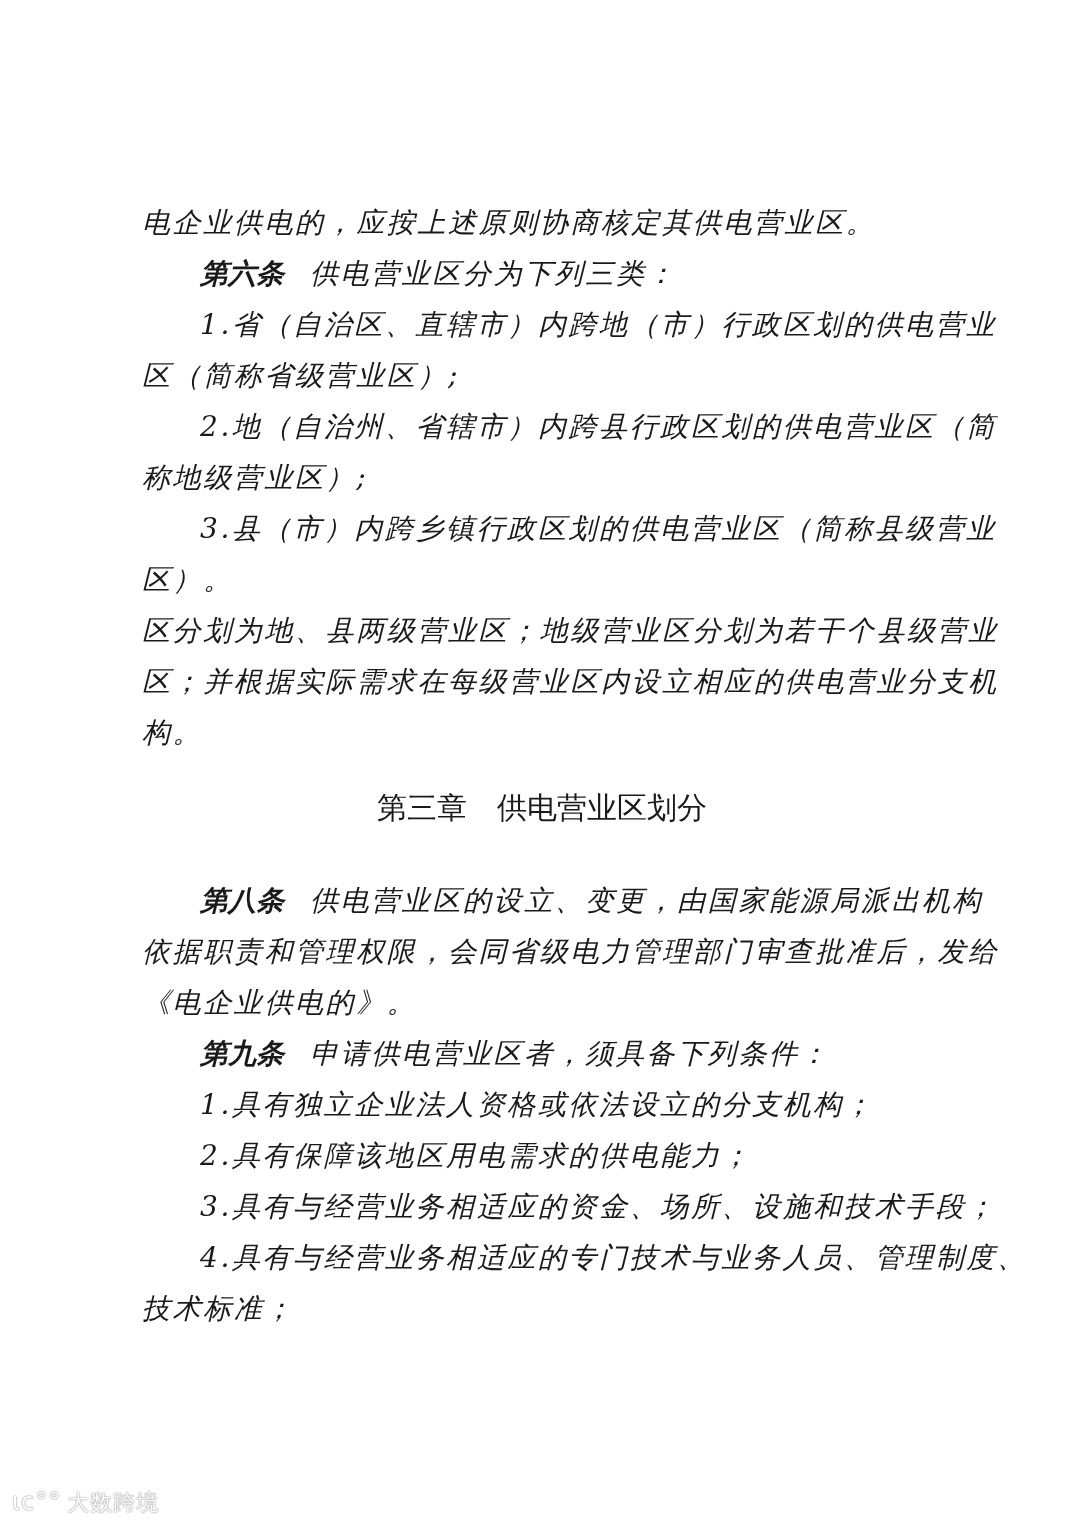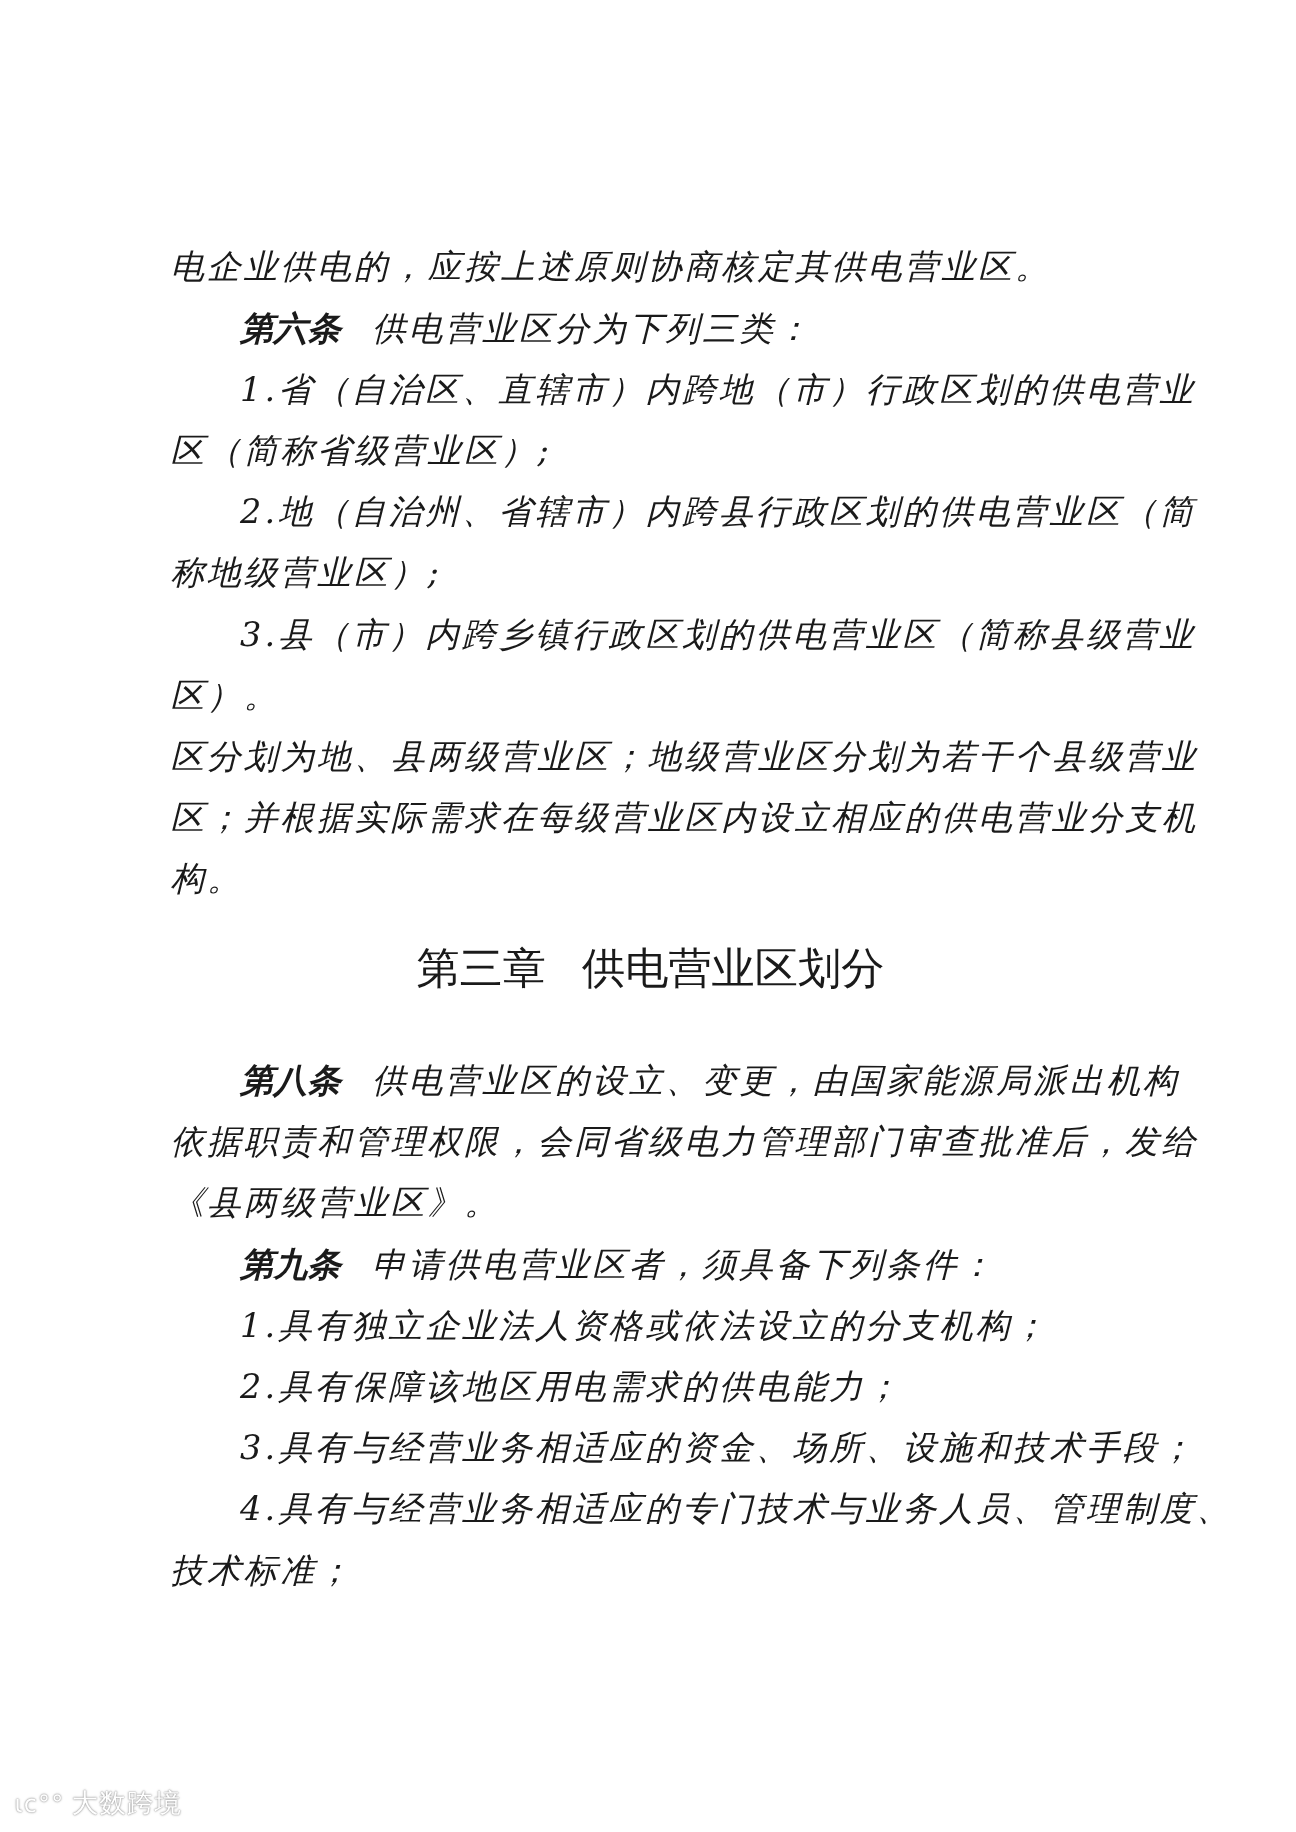--- a/index.html
+++ b/index.html
@@ -11,31 +11,31 @@
   .page { position: absolute; left: 142px; top: 197px; width: 800px; }
   .line {
     font-size: 28px; line-height: 51px; height: 51px; white-space: nowrap;
     letter-spacing: 2.6px;
     font-style: italic;
   }
   .indent { padding-left: 58px; }
   .art { font-family: "DejaVu Sans", "Liberation Sans", sans-serif; font-weight: bold; letter-spacing: 0; margin-right: 26px; text-align: right; }
   .chapter {
     text-align: center; font-family: "DejaVu Sans", "Liberation Sans", sans-serif;
-    font-size: 36px; line-height: 51px; height: 51px; margin: 24px 0 42px 0;
+    font-size: 30px; line-height: 51px; height: 51px; margin: 24px 0 42px 0;
     letter-spacing: 0;
   }
   .chapter .sep { display: inline-block; width: 30px; }
   .watermark {
     position: absolute; left: 12px; top: 1488px; font-family: "DejaVu Sans", sans-serif;
     font-size: 22px; color: #ffffff;
     text-shadow: 0 0 2px #9a9a9a, 0 0 1px #888;
     letter-spacing: 1px;
   }
-  .watermark .logo { font-size: 20px; margin-right: 6px; }
+  .watermark .logo { font-size: 24px; margin-right: 6px; }
 </style>
 </head>
 <body>
 
 <div class="page">
   <div class="line">电企业供电的，应按上述原则协商核定其供电营业区。</div>
 
   <div class="line indent">
     <span class="art">第六条</span><span>供电营业区分为下列三类：</span>
   </div>
@@ -51,21 +51,21 @@
   <div class="line">构。</div>
 
   <div class="chapter">
     <span>第三章</span><span class="sep"></span><span>供电营业区划分</span>
   </div>
 
   <div class="line indent">
     <span class="art">第八条</span><span>供电营业区的设立、变更，由国家能源局派出机构</span>
   </div>
   <div class="line">依据职责和管理权限，会同省级电力管理部门审查批准后，发给</div>
-  <div class="line">《县两级营业区》。</div>
+  <div class="line">《电企业供电的》。</div>
 
   <div class="line indent">
     <span class="art">第九条</span><span>申请供电营业区者，须具备下列条件：</span>
   </div>
   <div class="line indent">1.具有独立企业法人资格或依法设立的分支机构；</div>
   <div class="line indent">2.具有保障该地区用电需求的供电能力；</div>
   <div class="line indent">3.具有与经营业务相适应的资金、场所、设施和技术手段；</div>
   <div class="line indent">4.具有与经营业务相适应的专门技术与业务人员、管理制度、</div>
   <div class="line">技术标准；</div>
 </div>

